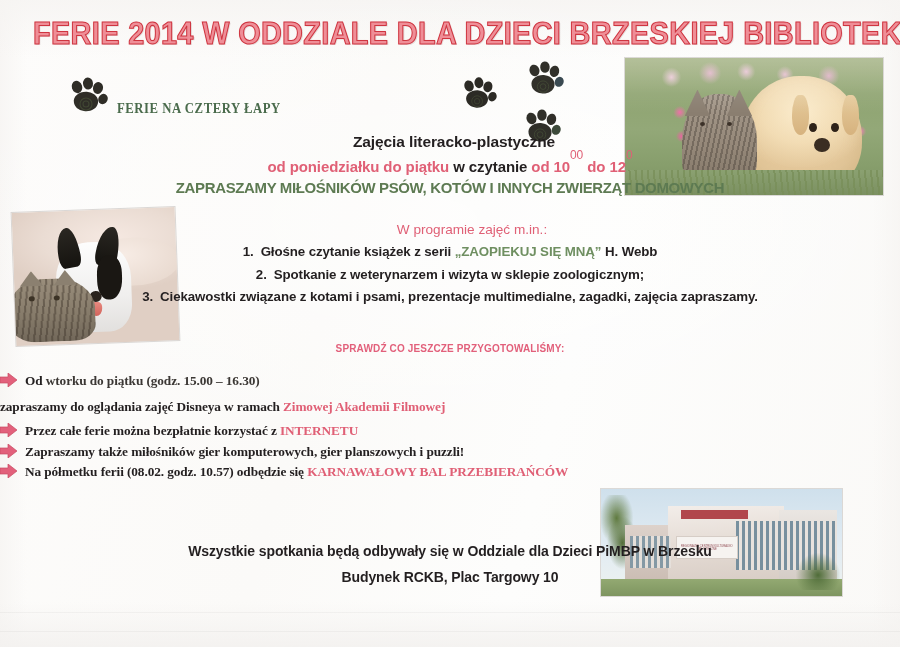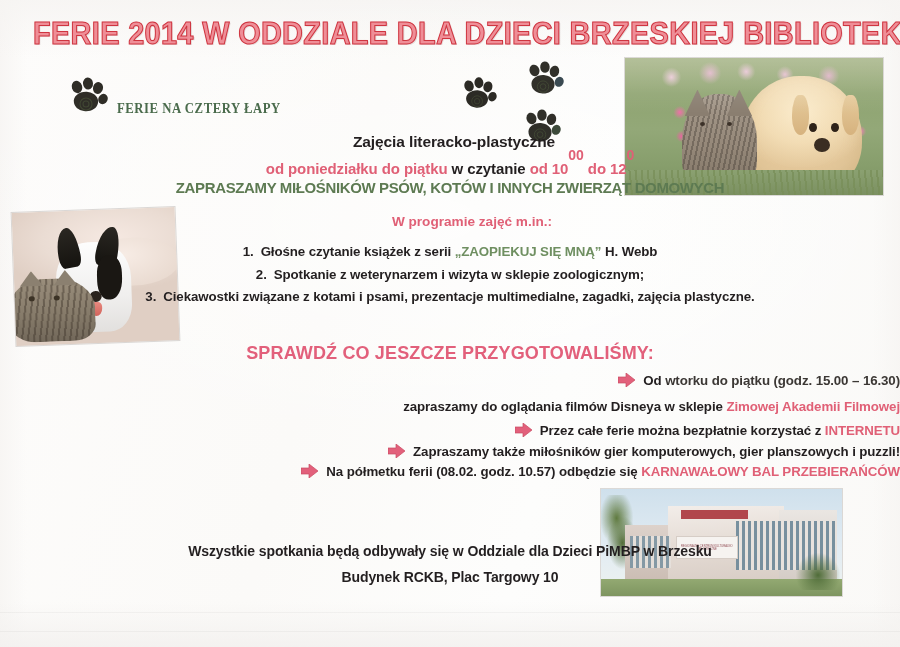--- a/index.html
+++ b/index.html
@@ -283,44 +283,44 @@
   .pink{color:#e06076;}
   .grn{color:#6f8f61;}
   .gry{color:#3b3734;}
 
   #line-zajecia{
     top:133px;font-size:15.5px;font-weight:700;letter-spacing:-.1px;margin-left:8px;
   }
   #line-godziny{
     top:155px;font-size:15px;font-weight:700;letter-spacing:-.1px;
   }
-  #line-godziny sup{font-size:14px;top:-.55em;position:relative;font-weight:700;}
+  #line-godziny sup{font-size:12px;top:-.55em;position:relative;font-weight:400;}
   #line-zapraszamy{
     top:179px;font-size:15.2px;font-weight:700;color:#5d7a52;letter-spacing:-.35px;
     transform:scaleX(.985);
   }
   #line-program{
-    top:214px;font-size:13.6px;font-weight:700;color:#e06076;padding-left:44px;
+    top:222px;font-size:13.6px;font-weight:400;color:#e06076;padding-left:44px;
   }
   .num-item{
     position:absolute;left:0;right:0;text-align:center;white-space:nowrap;
     font-size:13.3px;font-weight:700;color:#231f20;letter-spacing:-.1px;
   }
   #item1{top:244px;}
   #item2{top:267px;}
   #item3{top:289px;}
   .num-item .idx{margin-right:7px;}
 
   #line-sprawdz{
-    top:343px;font-size:18px;font-weight:700;color:#e2607b;letter-spacing:.15px;
+    top:343px;font-size:10px;font-weight:700;color:#e2607b;letter-spacing:.15px;
   }
 
   .arrow-line{
-    position:absolute;left:0;right:0;text-align:right;white-space:nowrap;
-    font-size:13.3px;font-weight:700;color:#2b2724;letter-spacing:-.1px;
+    position:absolute;left:0;right:0;text-align:left;white-space:nowrap;
+    font-size:13.3px;font-weight:700;color:#2b2724;letter-spacing:-.1px;font-family:Liberation Serif, serif;
   }
   #arr1{top:373px;}
   #arr2{top:399px;}
   #arr3{top:423px;}
   #arr4{top:444px;}
   #arr5{top:464px;}
   .arrow-ico{
     display:inline-block;vertical-align:-2px;margin-right:8px;
   }
   .arrow-ico svg{display:block;}
@@ -467,37 +467,37 @@
     <span class="idx">1.</span><span class="blk">Głośne czytanie książek z serii</span>
     <span class="grn">„ZAOPIEKUJ SIĘ MNĄ”</span>
     <span class="blk">H. Webb</span>
   </div>
 
   <div class="num-item" id="item2">
     <span class="idx">2.</span><span class="blk">Spotkanie z weterynarzem i wizyta w sklepie zoologicznym;</span>
   </div>
 
   <div class="num-item" id="item3">
-    <span class="idx">3.</span><span class="blk">Ciekawostki związane z kotami i psami, prezentacje multimedialne, zagadki, zajęcia plastyczne.</span>
+    <span class="idx">3.</span><span class="blk">Ciekawostki związane z kotami i psami, prezentacje multimedialne, zagadki, zajęcia zapraszamy.</span>
   </div>
 
   <div class="ctext" id="line-sprawdz">SPRAWDŹ CO JESZCZE PRZYGOTOWALIŚMY:</div>
 
   <div class="arrow-line" id="arr1">
     <span class="arrow-ico">
       <svg width="17" height="14" viewBox="0 0 17 14" aria-hidden="true">
         <path d="M0 4h8V0l9 7-9 7v-4H0z" fill="#e2607b"></path>
         <path d="M0 4h8V0l9 7-9 7v-4H0z" fill="none" stroke="#c94a62" stroke-width=".7"></path>
       </svg>
     </span><span class="blk" style="font-weight:700">Od</span>
     <span class="gry reg" style="font-weight:700">wtorku do piątku (godz. 15.00 – 16.30)</span>
   </div>
 
   <div class="arrow-line" id="arr2">
-    <span class="blk">zapraszamy do oglądania filmów Disneya w sklepie</span>
+    <span class="blk">zapraszamy do oglądania zajęć Disneya w ramach</span>
     <span class="pink">Zimowej Akademii Filmowej</span>
   </div>
 
   <div class="arrow-line" id="arr3">
     <span class="arrow-ico">
       <svg width="17" height="14" viewBox="0 0 17 14" aria-hidden="true">
         <path d="M0 4h8V0l9 7-9 7v-4H0z" fill="#e2607b"></path>
         <path d="M0 4h8V0l9 7-9 7v-4H0z" fill="none" stroke="#c94a62" stroke-width=".7"></path>
       </svg>
     </span><span class="blk">Przez całe ferie można bezpłatnie korzystać  z</span>

